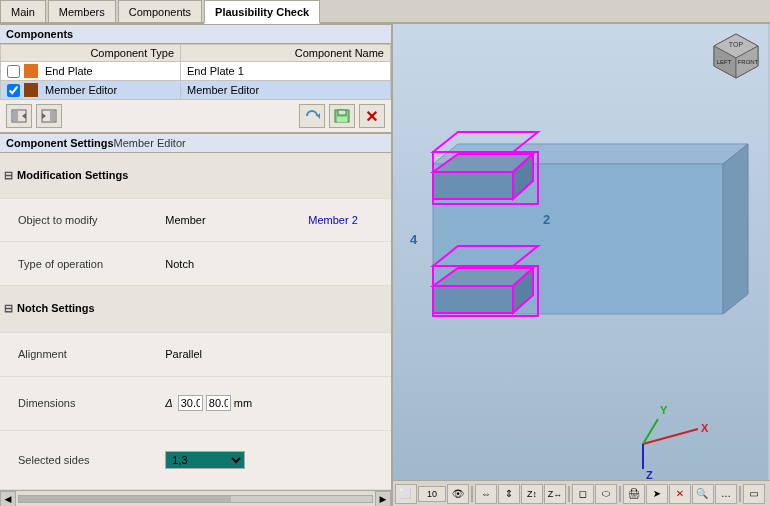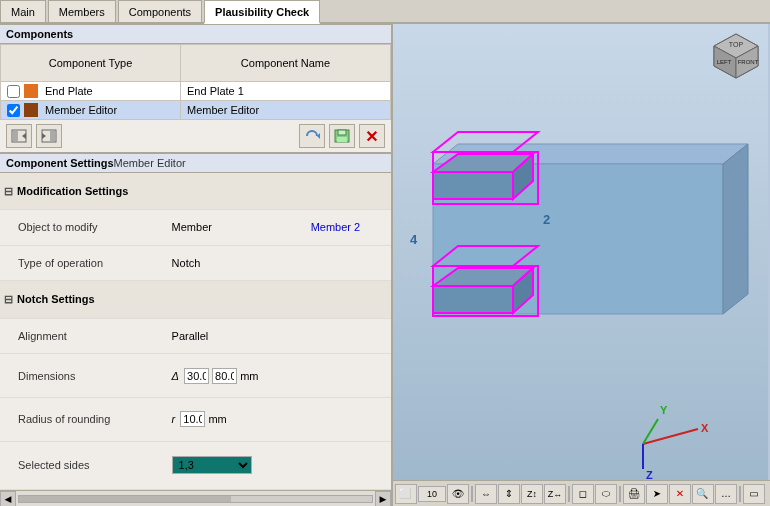--- a/index.html
+++ b/index.html
@@ -59,23 +59,23 @@
       border-top: 1px solid #aca899;
     }
 
     .components-table {
       width: 100%;
       border-collapse: collapse;
     }
     .components-table th {
       background: #e8e4dc;
       border: 1px solid #c8c4bc;
-      padding: 12px 6px;
+      padding: 2px 6px;
       font-weight: normal;
-      text-align: center;
+      text-align: right;
     }
     .components-table td {
       border: 1px solid #c8c4bc;
       padding: 2px 6px;
       background: #fff;
     }
 
     .row-icon {
       width: 14px;
       height: 14px;
@@ -407,31 +407,20 @@
             </td>
             <td>
               <span style="font-style:italic;margin-right:2px">Δ</span>
               <input class="dim-input" value="30.0" style="">
               <input class="dim-input" value="80.0" style="">
               <span>mm</span>
             </td>
             <td></td>
           </tr>
           <tr>
-            <td class="indent prop-name">
-              <span>Radius of rounding</span>
-            </td>
-            <td>
-              <span style="font-style:italic;margin-right:2px">r</span>
-              <input class="dim-input" value="10.0" style="">
-              <span>mm</span>
-            </td>
-            <td></td>
-          </tr>
-          <tr>
             <td class="indent prop-name">Selected sides</td>
             <td>
               <select class="select-input">
                 <option>1,3</option>
               </select>
             </td>
             <td></td>
           </tr>
         </tbody>
       </table>

